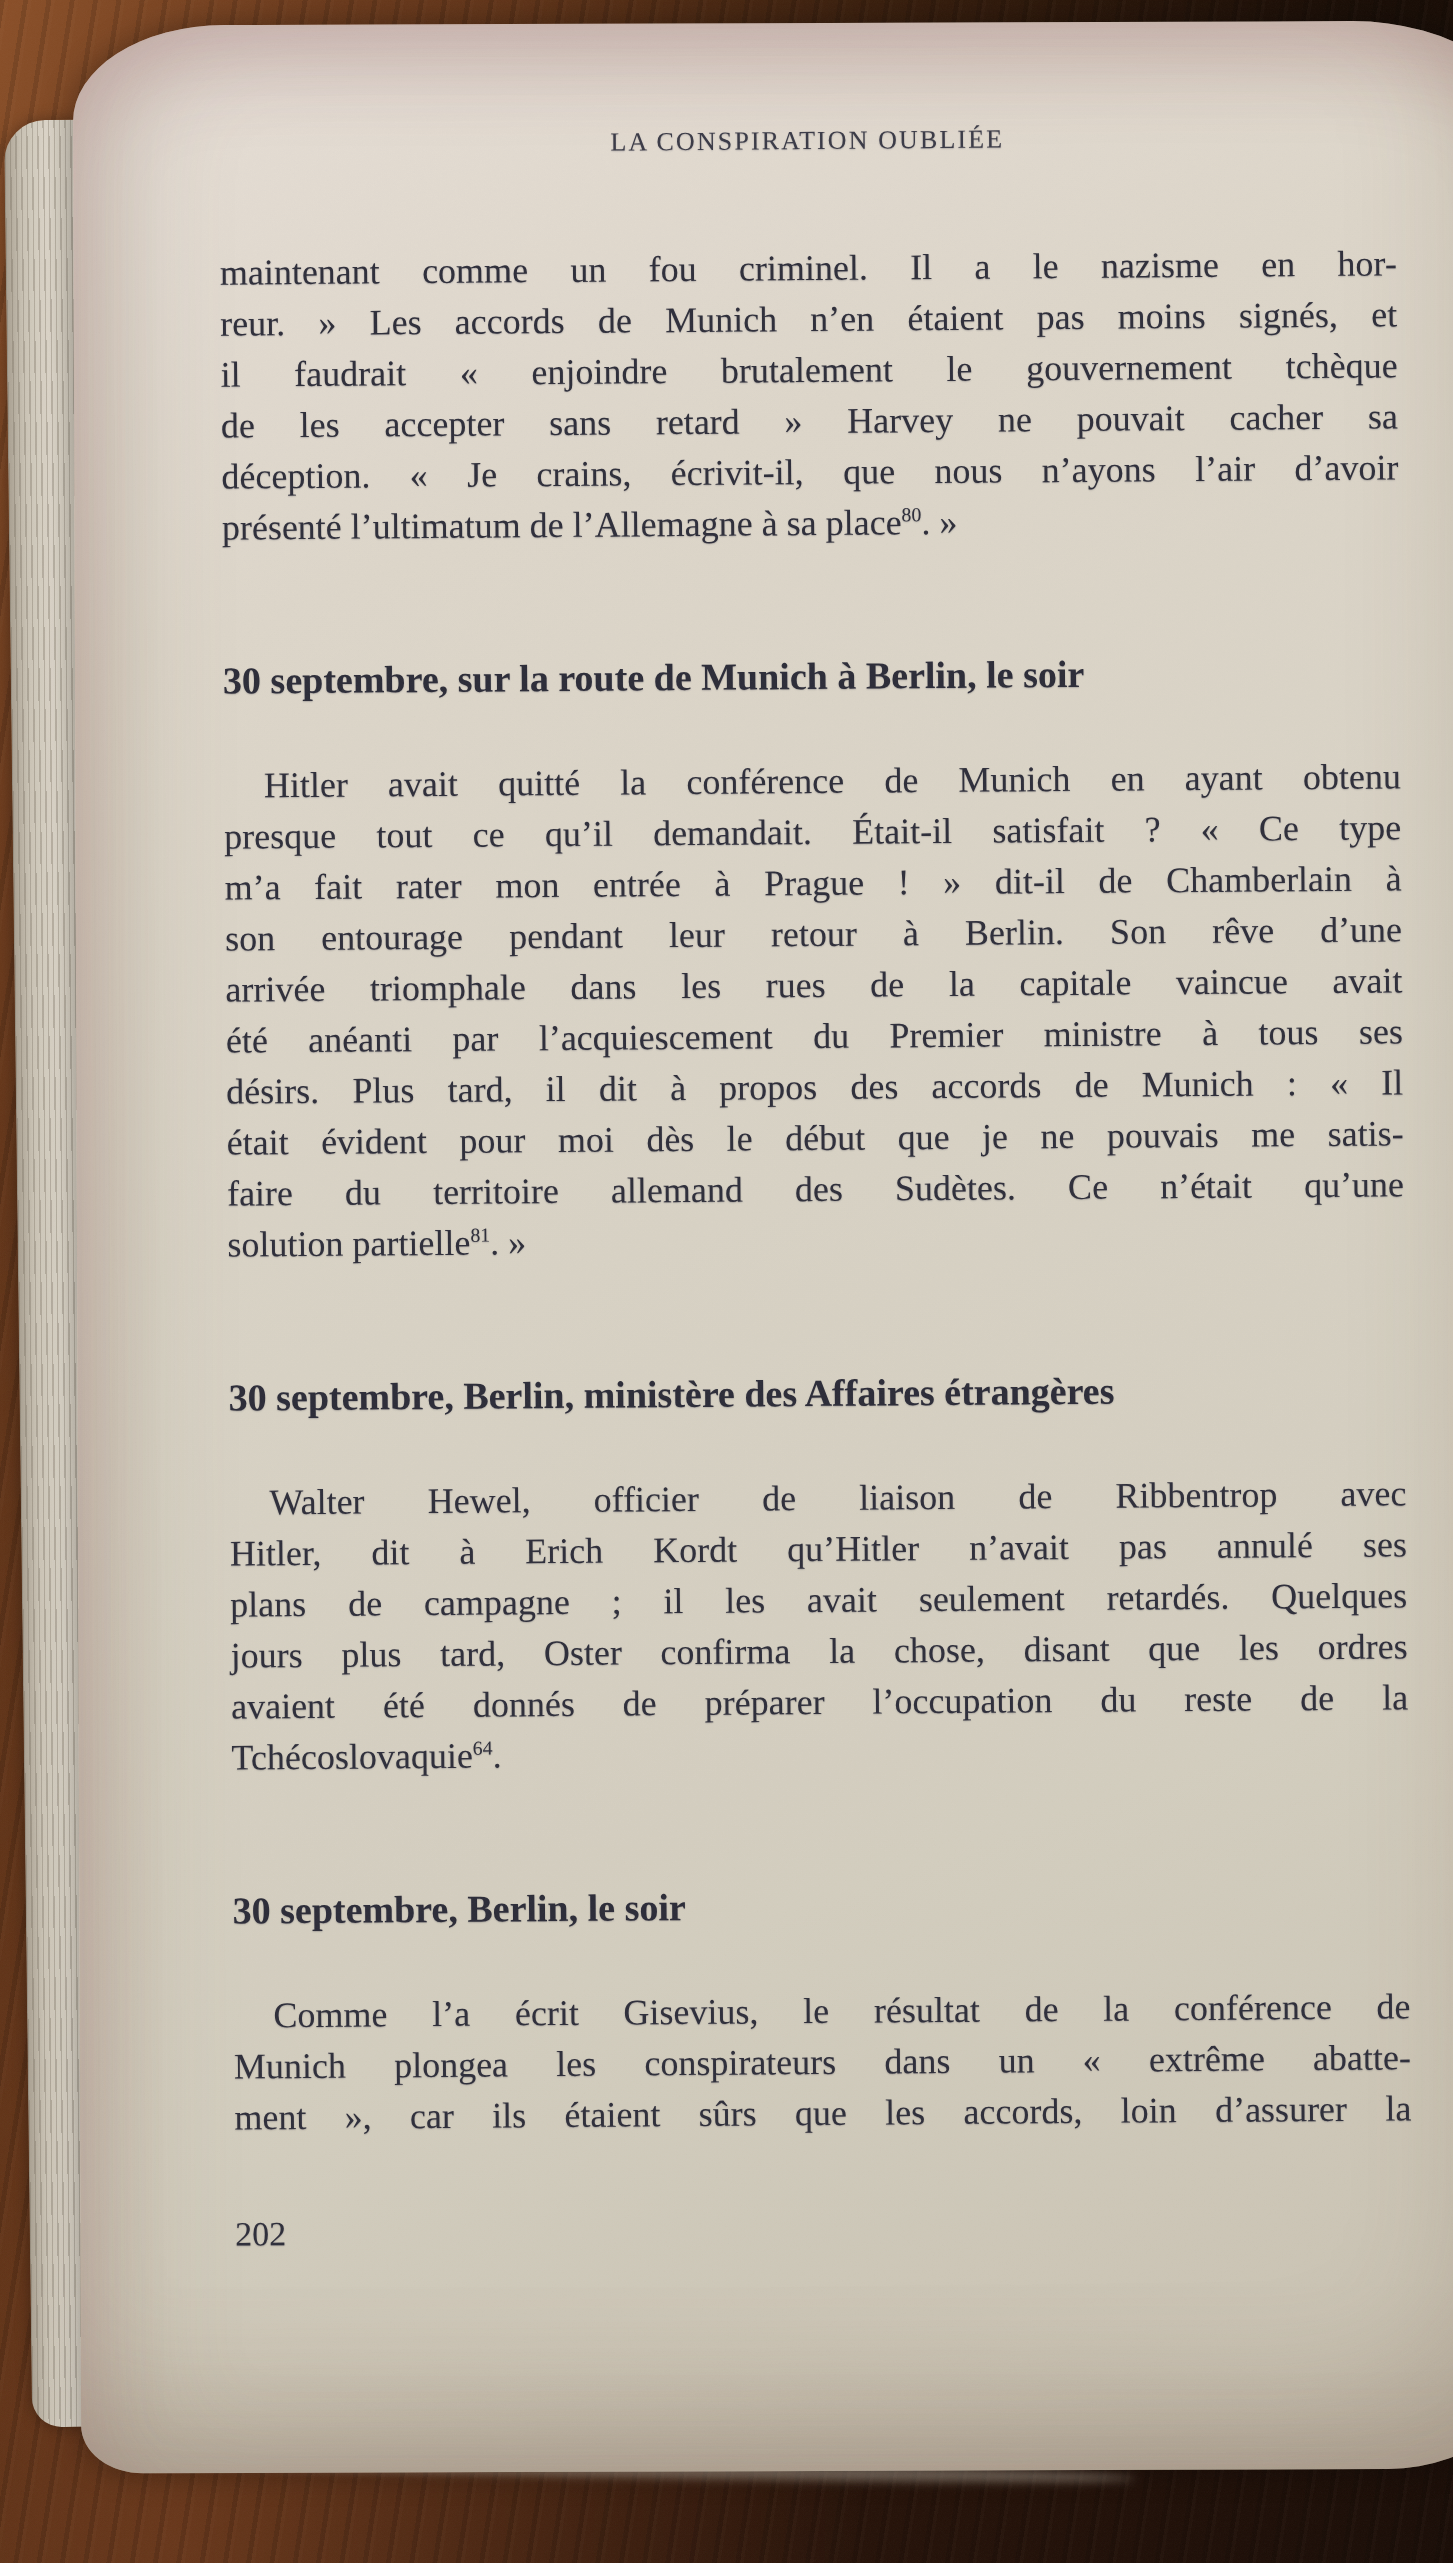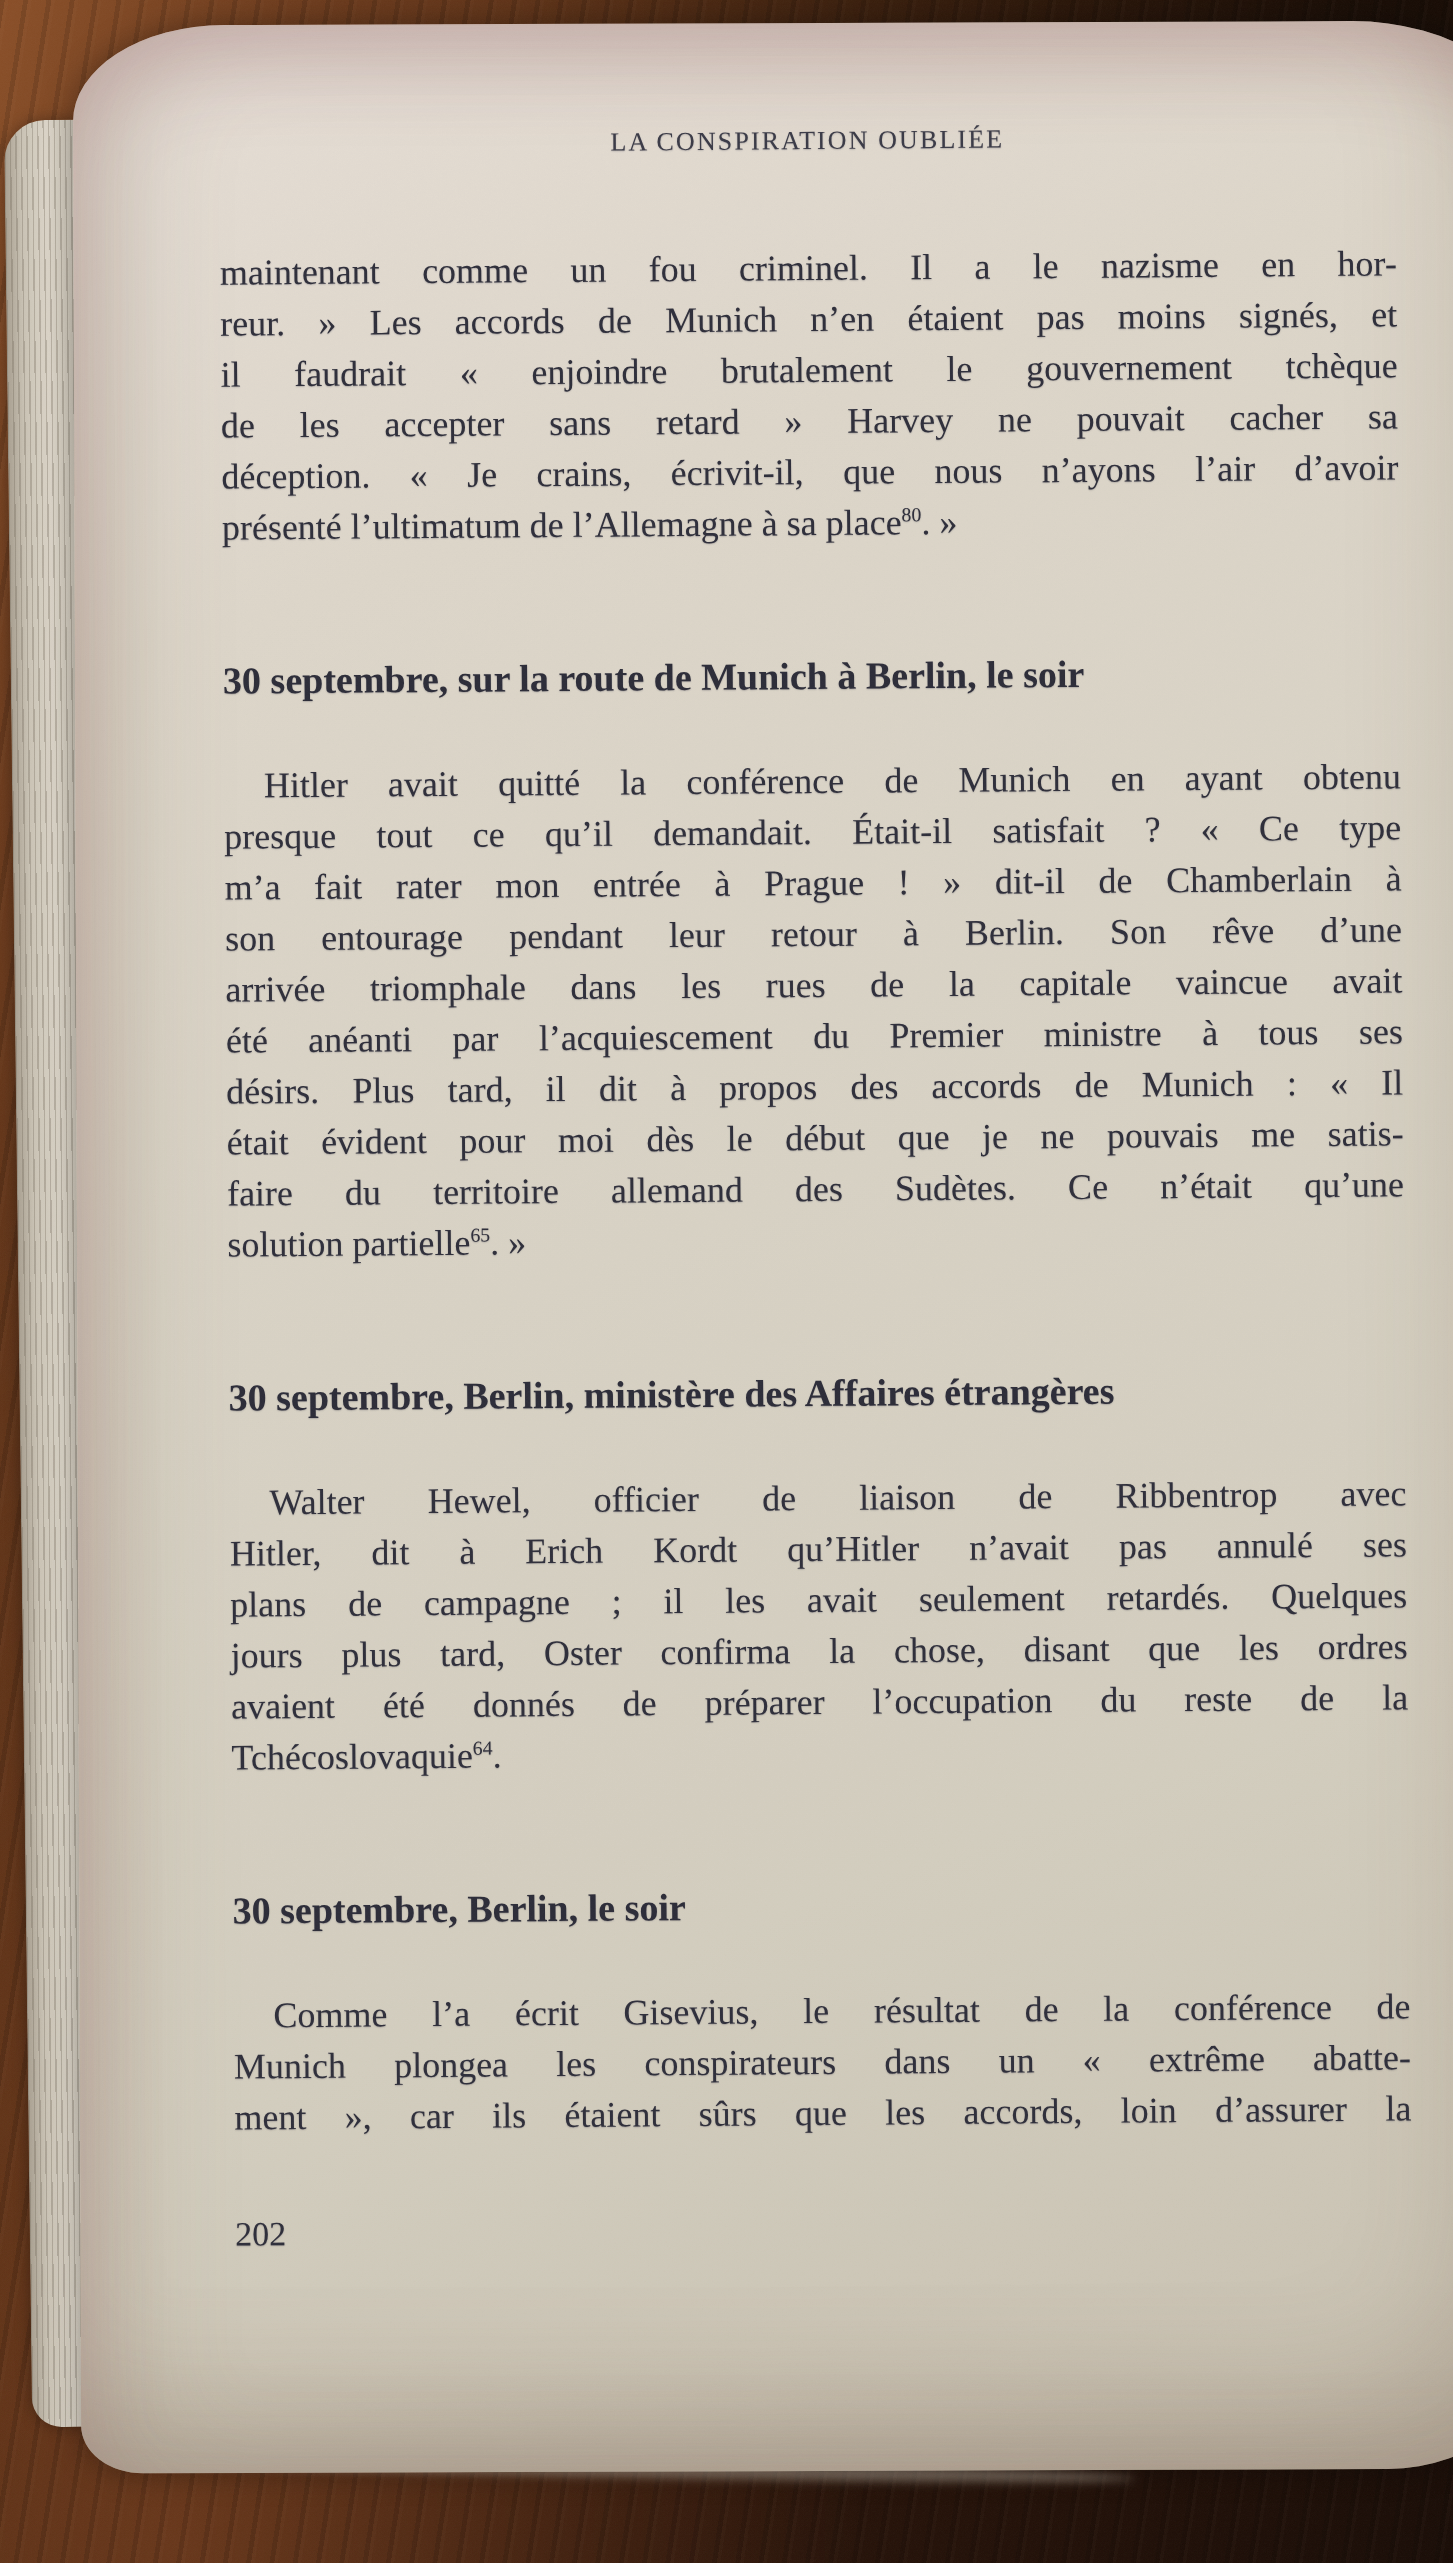--- a/index.html
+++ b/index.html
@@ -126,21 +126,21 @@
       <div class="paragraph indent">
         <div class="line">Hitler avait quitté la conférence de Munich en ayant obtenu</div>
         <div class="line">presque tout ce qu’il demandait. Était-il satisfait ? « Ce type</div>
         <div class="line">m’a fait rater mon entrée à Prague ! » dit-il de Chamberlain à</div>
         <div class="line">son entourage pendant leur retour à Berlin. Son rêve d’une</div>
         <div class="line">arrivée triomphale dans les rues de la capitale vaincue avait</div>
         <div class="line">été anéanti par l’acquiescement du Premier ministre à tous ses</div>
         <div class="line">désirs. Plus tard, il dit à propos des accords de Munich : « Il</div>
         <div class="line">était évident pour moi dès le début que je ne pouvais me satis-</div>
         <div class="line">faire du territoire allemand des Sudètes. Ce n’était qu’une</div>
-        <div class="line last">solution partielle<sup>65</sup>. »</div>
+        <div class="line last">solution partielle<sup>81</sup>. »</div>
       </div>
       <div class="section-heading">30 septembre, Berlin, ministère des Affaires étrangères</div>
       <div class="paragraph indent">
         <div class="line">Walter Hewel, officier de liaison de Ribbentrop avec</div>
         <div class="line">Hitler, dit à Erich Kordt qu’Hitler n’avait pas annulé ses</div>
         <div class="line">plans de campagne ; il les avait seulement retardés. Quelques</div>
         <div class="line">jours plus tard, Oster confirma la chose, disant que les ordres</div>
         <div class="line">avaient été donnés de préparer l’occupation du reste de la</div>
         <div class="line last">Tchécoslovaquie<sup>64</sup>.</div>
       </div>

